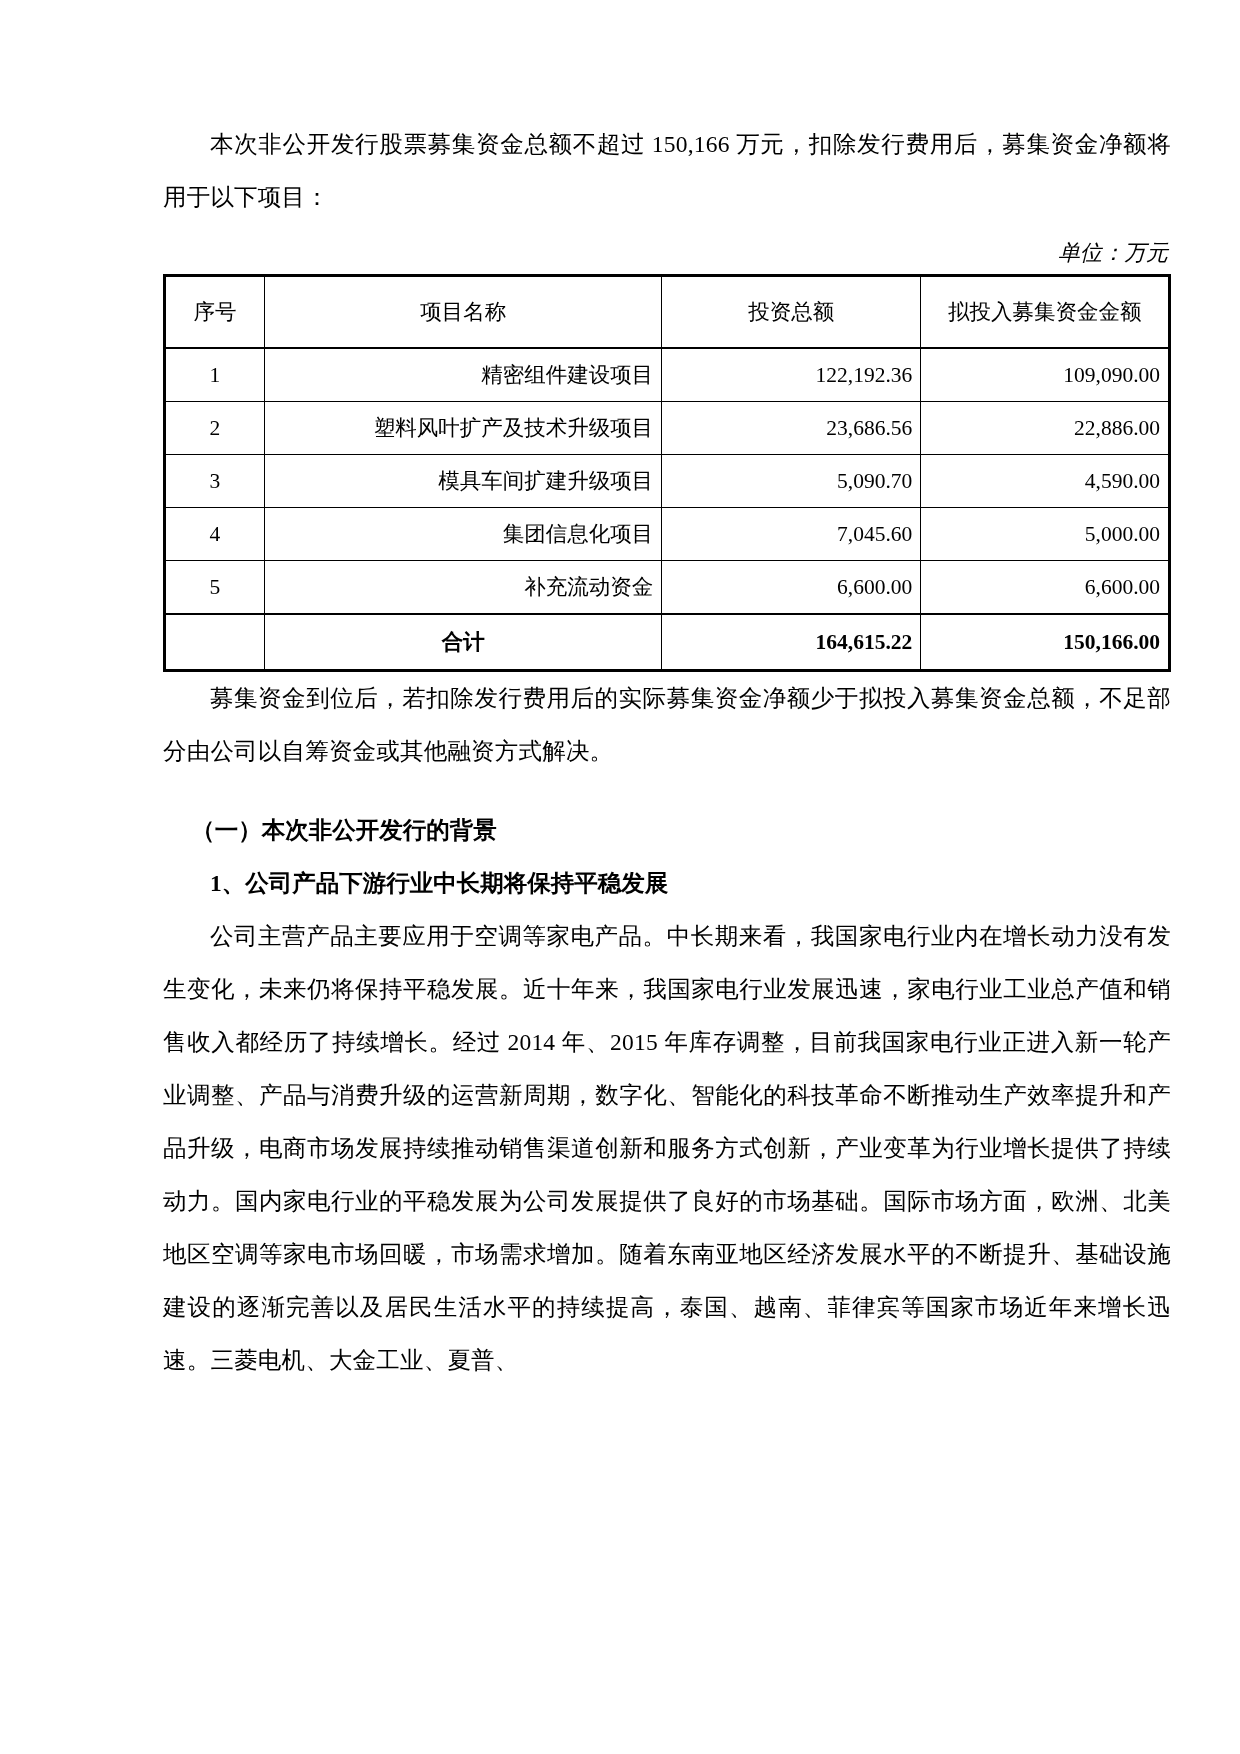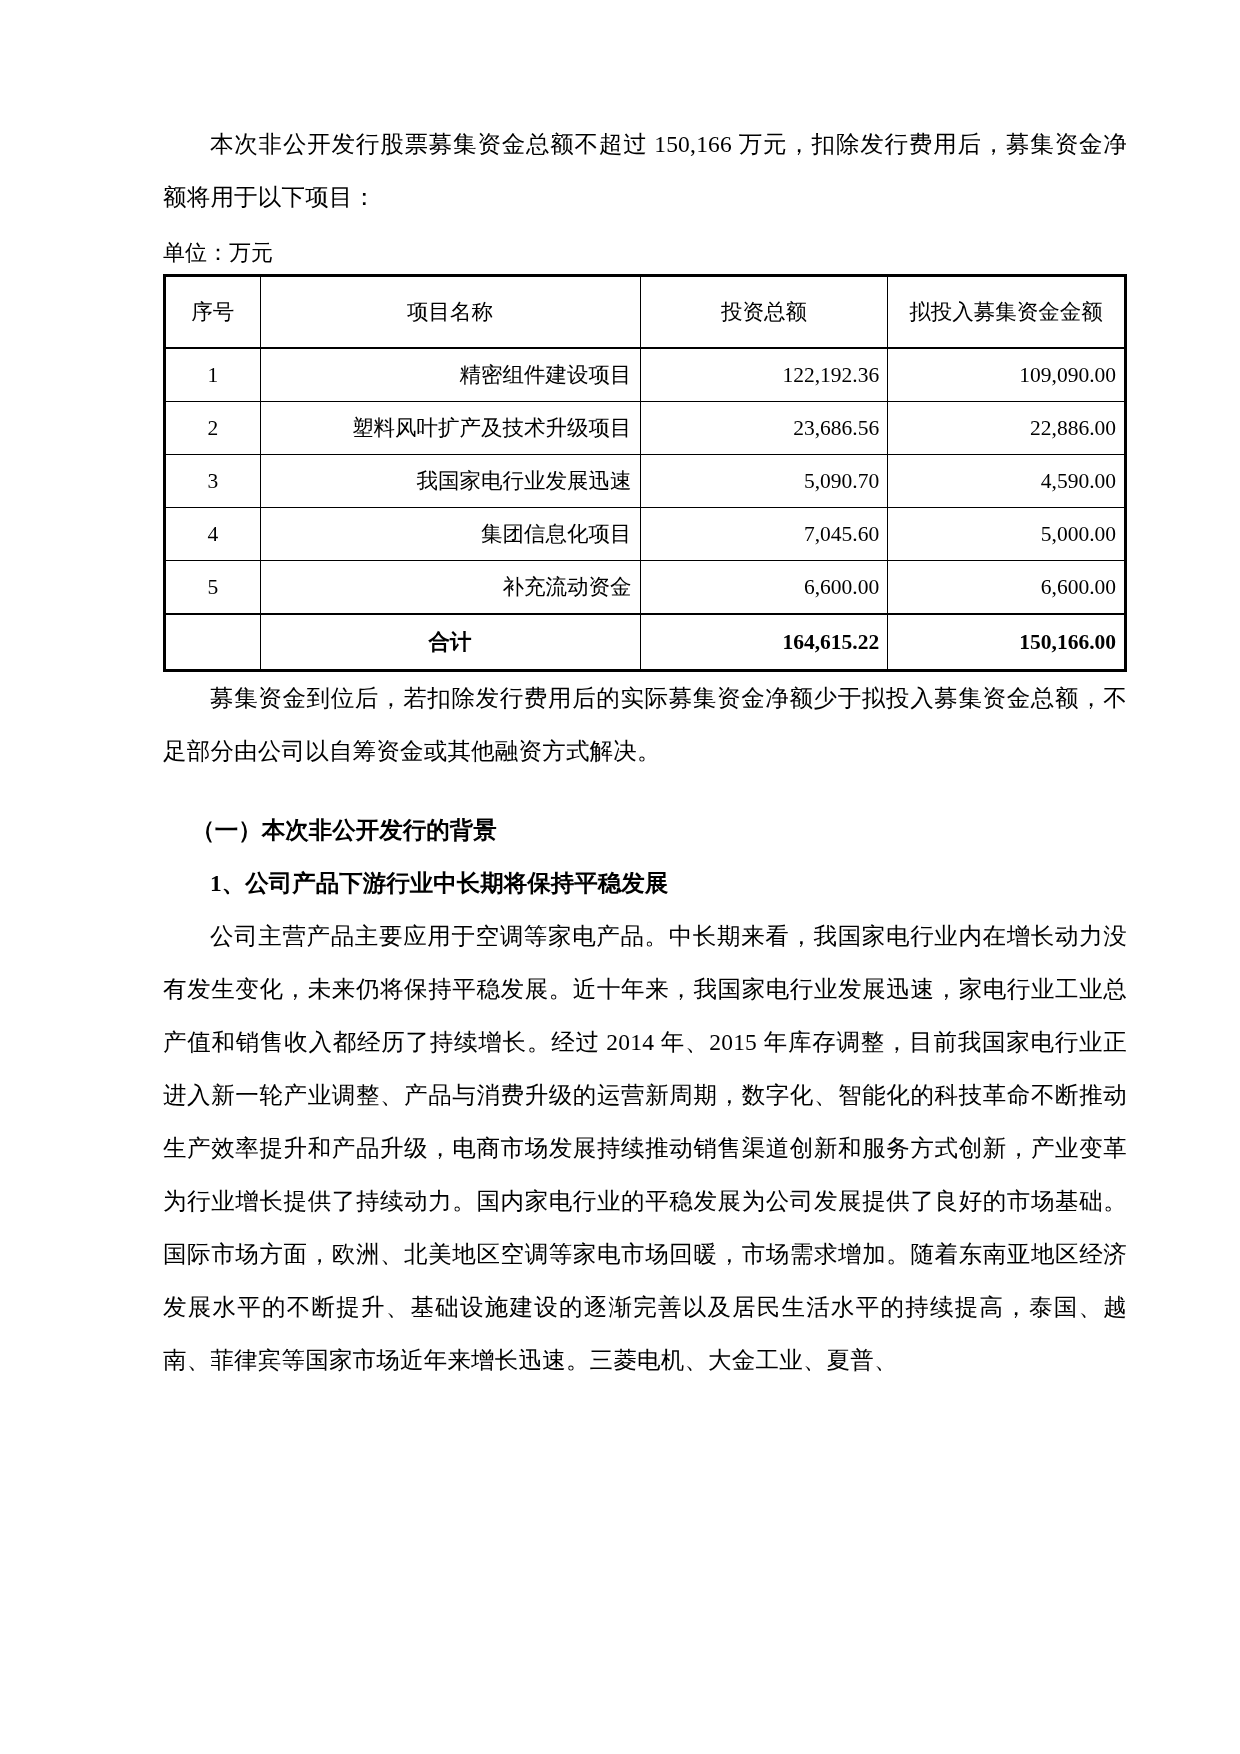--- a/index.html
+++ b/index.html
@@ -12,38 +12,40 @@
     height: 1754px;
     font-family: "Liberation Serif", "DejaVu Serif", serif;
     color: #000000;
     position: relative;
     overflow: hidden;
   }
   .page {
     box-sizing: border-box;
     width: 1240px;
     height: 1754px;
-    padding: 118px 113px 0 163px;
+    padding: 118px 69px 0 163px;
   }
   .para {
     font-size: 23.5px;
     line-height: 53px;
     text-align: justify;
     text-justify: inter-ideograph;
     margin: 0;
     letter-spacing: 0.2px;
   }
   .indent {
     text-indent: 2em;
   }
   .unit-line {
     font-size: 22px;
+    text-align: right;
     margin: 14px 0 6px 0;
     padding-right: 3px;
     line-height: 30px;
+    font-style: italic;
   }
   table.fund-table {
     border-collapse: collapse;
     width: 100%;
     table-layout: fixed;
     margin: 0 0 0 0;
     border: 3px solid #000;
   }
   table.fund-table td, table.fund-table th {
     border: 1px solid #000;
@@ -136,21 +138,21 @@
         <td class="c-num outer-right">109,090.00</td>
       </tr>
       <tr>
         <td class="c-idx outer-left">2</td>
         <td class="c-name">塑料风叶扩产及技术升级项目</td>
         <td class="c-num">23,686.56</td>
         <td class="c-num outer-right">22,886.00</td>
       </tr>
       <tr>
         <td class="c-idx outer-left">3</td>
-        <td class="c-name">我国家电行业发展迅速</td>
+        <td class="c-name">模具车间扩建升级项目</td>
         <td class="c-num">5,090.70</td>
         <td class="c-num outer-right">4,590.00</td>
       </tr>
       <tr>
         <td class="c-idx outer-left">4</td>
         <td class="c-name">集团信息化项目</td>
         <td class="c-num">7,045.60</td>
         <td class="c-num outer-right">5,000.00</td>
       </tr>
       <tr>

